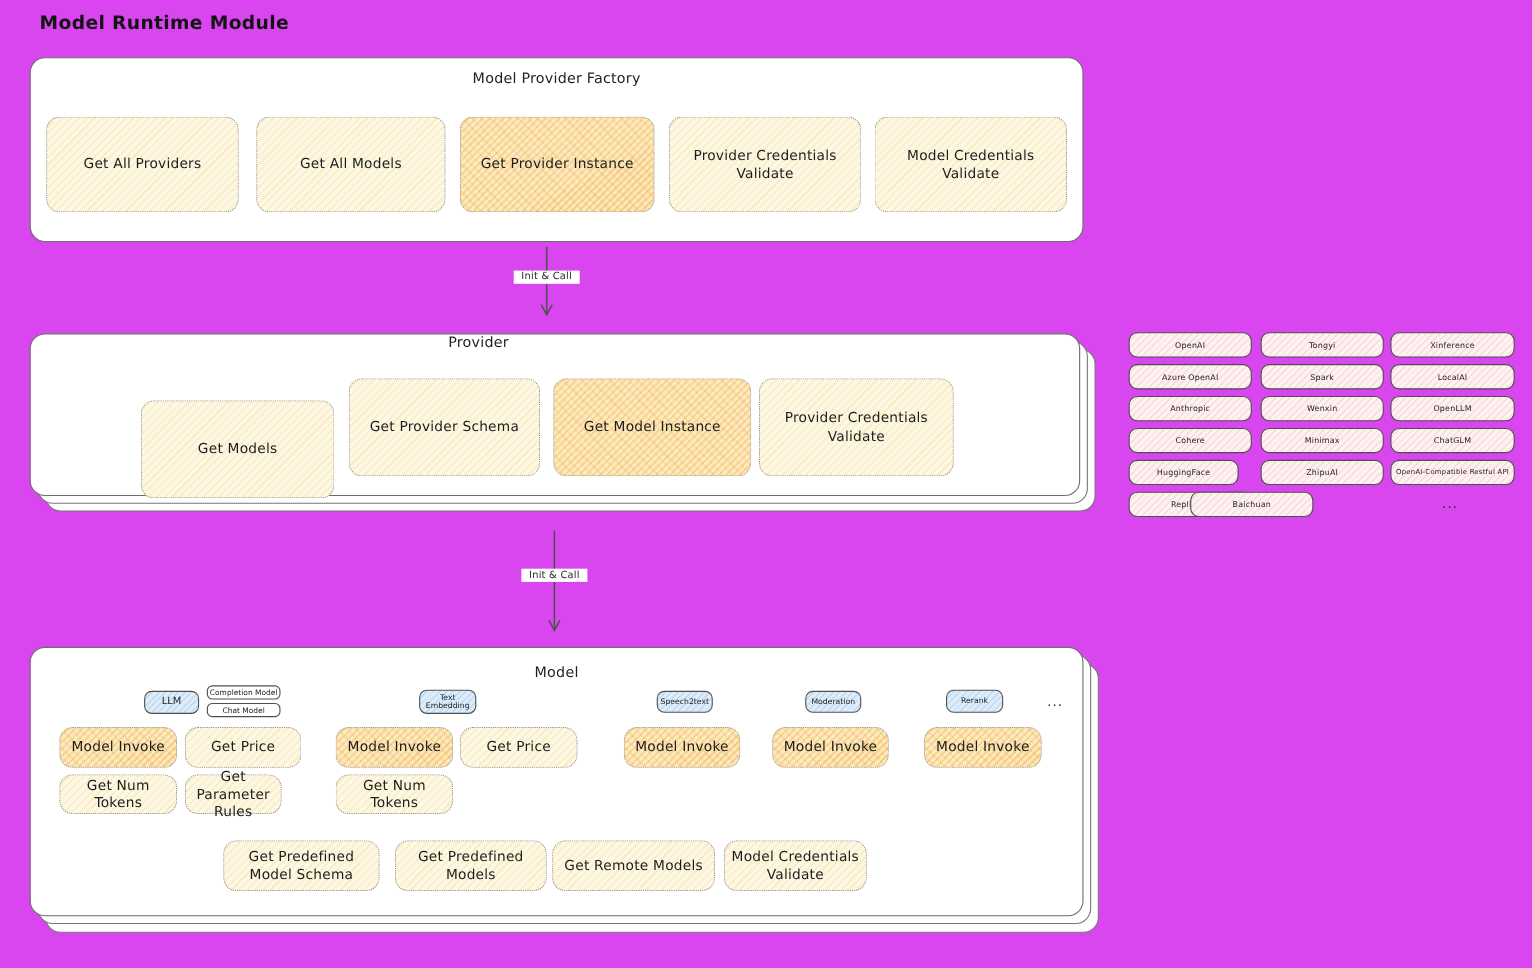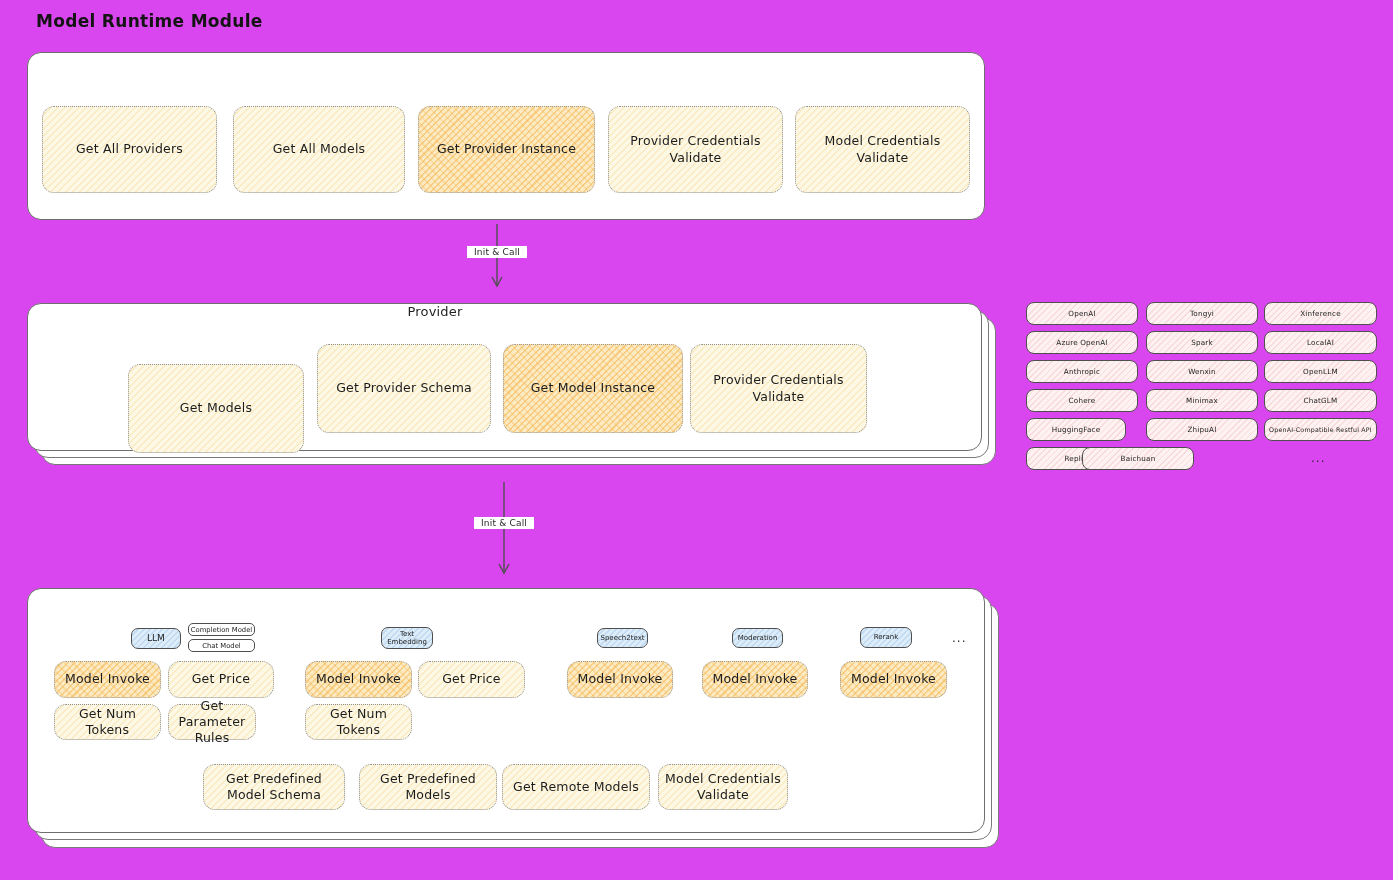--- a/index.html
+++ b/index.html
@@ -73,20 +73,21 @@
   .dots { position:absolute; font-size:12px; color:#2a2a2a; letter-spacing:1px; }
 </style>
 </head>
 <body>
 
 <div id="stage">
 
   <div class="abs diagram-title" style="left:36px; top:11px;">Model Runtime Module</div>
 
   <div class="panel" style="left:27px; top:52px; width:958px; height:168px;"></div>
+  <div class="panel-title" style="left:27px; top:64px; width:958px;">Model Provider Factory</div>
 
   <div class="node" style="left:42px; top:106px; width:175px; height:87px;">Get All Providers</div>
   <div class="node" style="left:233px; top:106px; width:172px; height:87px;">Get All Models</div>
   <div class="node node--hl" style="left:418px; top:106px; width:177px; height:87px;">Get Provider Instance</div>
   <div class="node" style="left:608px; top:106px; width:175px; height:87px;">Provider Credentials Validate</div>
   <div class="node" style="left:795px; top:106px; width:175px; height:87px;">Model Credentials Validate</div>
 
   <svg class="arrow" style="left:489px; top:224px;" width="16" height="68" viewBox="0 0 16 68">
     <line x1="8" y1="0" x2="8" y2="61" stroke="#4f4f4f" stroke-width="1.4"></line>
     <polyline points="3,53 8,62 13,53" fill="none" stroke="#4f4f4f" stroke-width="1.4"></polyline>
@@ -126,20 +127,21 @@
 
   <svg class="arrow" style="left:496px; top:482px;" width="16" height="97" viewBox="0 0 16 97">
     <line x1="8" y1="0" x2="8" y2="90" stroke="#4f4f4f" stroke-width="1.4"></line>
     <polyline points="3,82 8,91 13,82" fill="none" stroke="#4f4f4f" stroke-width="1.4"></polyline>
   </svg>
   <div class="arrow-label" style="left:474px; top:517px; width:60px;">Init &amp; Call</div>
 
   <div class="stack-layer" style="left:41px; top:603px; width:958px; height:245px;"></div>
   <div class="stack-layer" style="left:34px; top:595px; width:958px; height:245px;"></div>
   <div class="panel" style="left:27px; top:588px; width:958px; height:245px;"></div>
+  <div class="panel-title" style="left:27px; top:604px; width:958px;">Model</div>
 
   <div class="badge-blue badge-blue--big" style="left:131px; top:628px; width:50px; height:21px;">LLM</div>
   <div class="badge-white" style="left:188px; top:623px; width:67px; height:13px;">Completion Model</div>
   <div class="badge-white" style="left:188px; top:639px; width:67px; height:13px;">Chat Model</div>
   <div class="badge-blue" style="left:381px; top:627px; width:52px; height:22px; padding:0 4px;">Text Embedding</div>
   <div class="badge-blue" style="left:597px; top:628px; width:51px; height:20px;">Speech2text</div>
   <div class="badge-blue" style="left:732px; top:628px; width:51px; height:20px;">Moderation</div>
   <div class="badge-blue" style="left:860px; top:627px; width:52px; height:21px;">Rerank</div>
   <div class="dots" style="left:952px; top:631px;">...</div>
 

